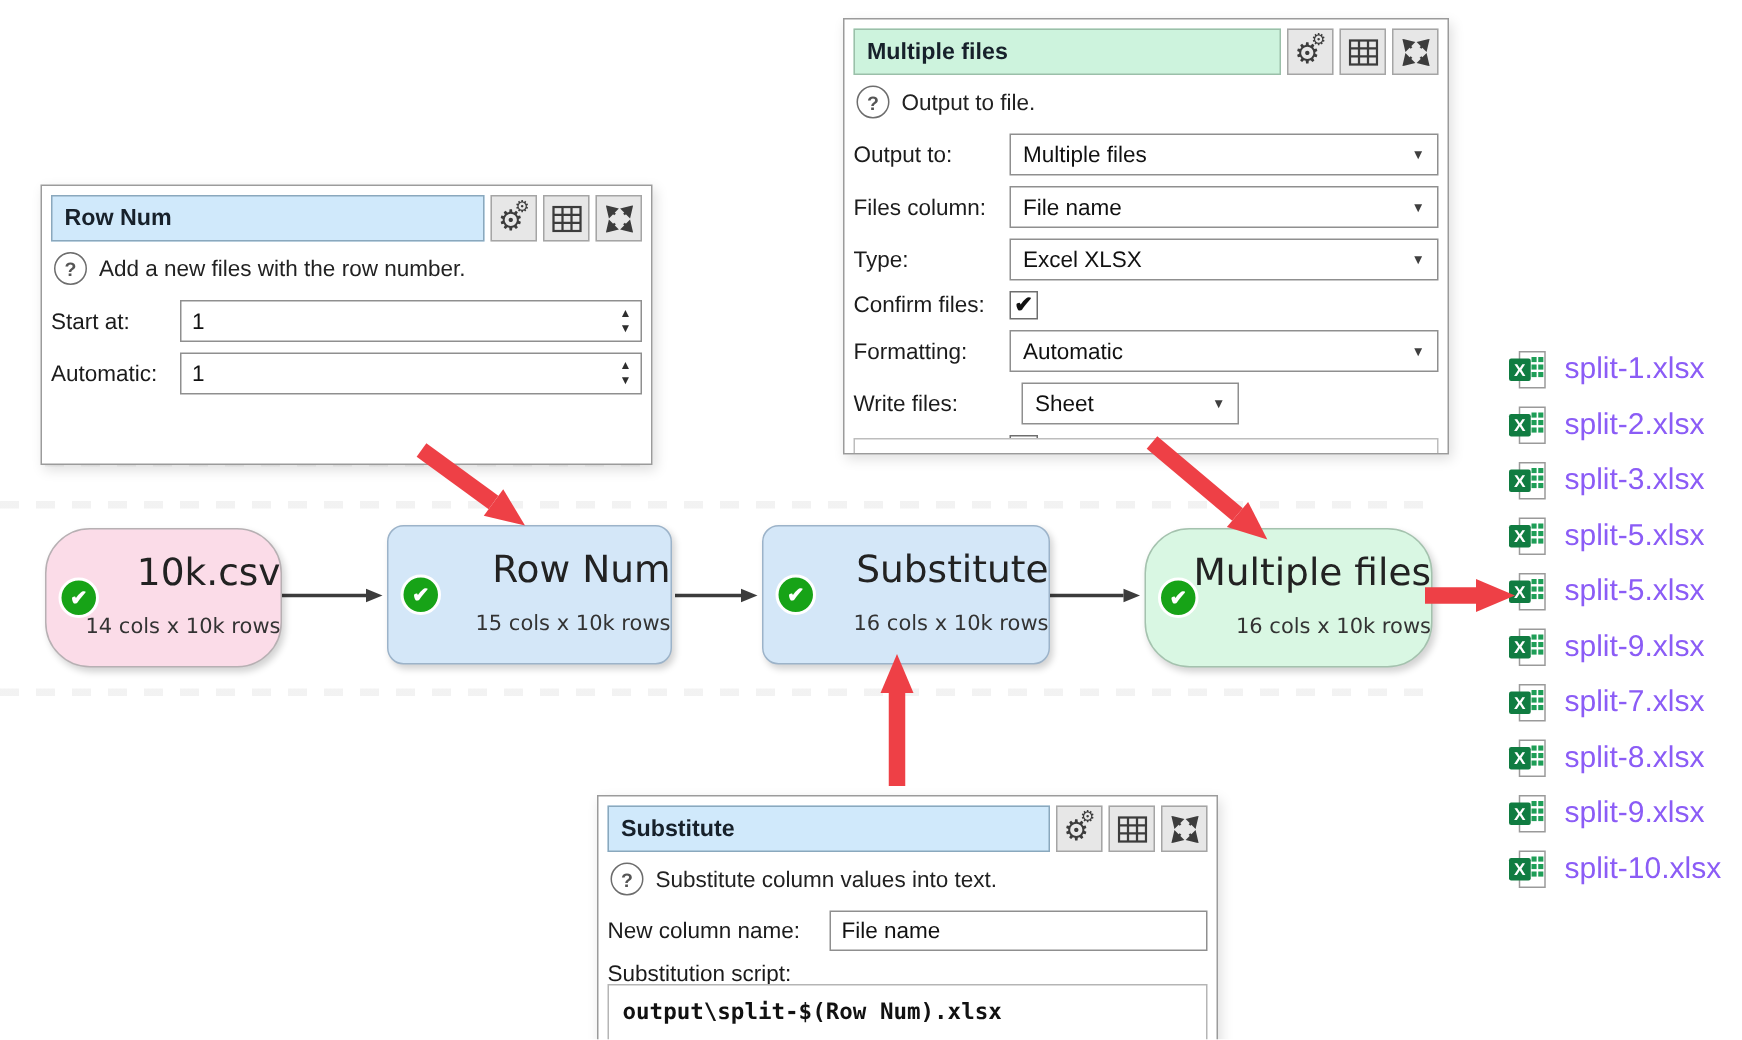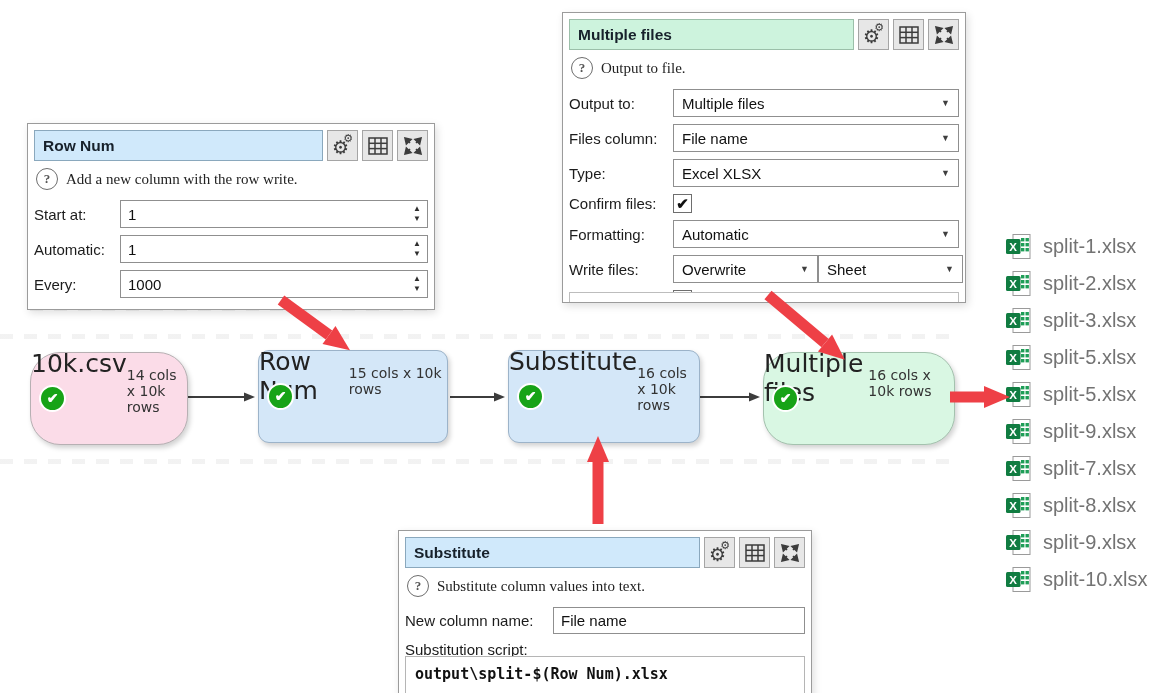--- a/index.html
+++ b/index.html
@@ -17,21 +17,21 @@
   .titlebar{flex:1;border:1px solid #8aa8bd;padding:0 8px;font-weight:700;font-size:15.5px;
             color:#17212b;display:flex;align-items:center;box-sizing:border-box;}
   .titlebar.blue{background:#d0e9fb;}
   .titlebar.green{background:#cdf3dd;border-color:#9bbfa9;}
   .tool-btn{width:31px;height:31px;border:1px solid #a5a5a5;background:#e7e7e7;display:flex;
             align-items:center;justify-content:center;box-sizing:border-box;cursor:pointer;position:relative;}
   .gear-big{font-size:19px;color:#3c3c3c;line-height:1;margin-top:3px;margin-left:-4px;}
   .gear-small{position:absolute;font-size:11px;color:#3c3c3c;line-height:1;top:2px;right:4px;}
   .gear-big::after{content:"⚙";} .gear-small::after{content:"⚙";}
 
-  .help-row{display:flex;align-items:center;gap:8px;font-size:15px;color:#222;margin:4px 2px 10px 2px;font-family:Liberation Serif, serif;}
+  .help-row{display:flex;align-items:center;gap:8px;font-size:15px;color:#222;margin:4px 2px 10px 2px;}
   .help-icon{width:20px;height:20px;border:1.6px solid #6d6d6d;border-radius:50%;color:#555;
              font-size:13px;font-weight:700;display:flex;align-items:center;justify-content:center;flex:0 0 auto;}
   .help-icon::after{content:"?";}
 
   .field-row{display:flex;align-items:center;margin-bottom:7px;font-size:15px;}
   .flabel{flex:0 0 auto;color:#1c1c1c;}
   #panel-rownum .flabel{width:86px;}
   #panel-multifiles .flabel{width:104px;}
 
   .spinbox{flex:1;display:flex;border:1px solid #8f8f8f;background:#fff;height:28px;box-sizing:border-box;}
@@ -58,21 +58,21 @@
 
   .textinput{flex:1;border:1px solid #8f8f8f;background:#fff;height:27px;box-sizing:border-box;
              font-size:15px;font-family:"Liberation Sans",sans-serif;padding:0 7px;color:#111;outline:none;}
   #panel-substitute .flabel{width:148px;}
   .script-box{position:absolute;left:6px;right:6px;top:125px;height:60px;border:1px solid #b5b5b5;
               background:#fff;padding:8px 9px;box-sizing:border-box;
               font-family:"DejaVu Sans Mono","Liberation Mono",monospace;font-weight:700;font-size:15px;color:#111;}
 
   
   .node{position:absolute;box-sizing:border-box;z-index:6;cursor:pointer;
-        display:flex;flex-direction:row;align-items:flex-start;justify-content:center;
+        display:flex;flex-direction:column;align-items:flex-end;justify-content:center;
         font-family:"DejaVu Sans",sans-serif;box-shadow:2px 3px 5px rgba(0,0,0,.18);}
   .node-title{font-size:25px;color:#222;margin-top:-4px;}
   .node-sub{font-size:14px;color:#333;margin-top:14px;}
   .check-badge{position:absolute;left:8px;top:50%;margin-top:-14px;width:27px;height:27px;border-radius:50%;
                background:#17a317;border:2px solid #fff;box-sizing:border-box;display:flex;align-items:center;justify-content:center;}
   .check-badge::after{content:"✔";color:#fff;font-size:14px;font-weight:700;font-family:"Liberation Sans",sans-serif;}
   #node-csv{left:30px;top:352px;width:158px;height:93px;background:#fbdce8;border:1px solid #b7b0b3;border-radius:30px;}
   #node-rownum{left:258px;top:350px;width:190px;height:93px;background:#d4e7f8;border:1px solid #9cb3c9;border-radius:11px;}
   #node-substitute{left:508px;top:350px;width:192px;height:93px;background:#d4e7f8;border:1px solid #9cb3c9;border-radius:11px;}
   #node-multifiles{left:763px;top:352px;width:192px;height:93px;background:#d9f7e3;border:1px solid #a4c2ae;border-radius:30px;}
@@ -82,21 +82,21 @@
   #overlay-flow{z-index:5;}
   #overlay-red{z-index:20;}
 
   .torn{position:absolute;height:5px;z-index:1;opacity:.55;
         background:repeating-linear-gradient(90deg,#e8e8e8 0 13px,transparent 13px 24px);}
 
   
   #file-list{position:absolute;left:1005px;top:228px;z-index:6;}
   .file-row{display:flex;align-items:center;height:37px;cursor:pointer;}
   .xlsx-icon{width:27px;height:27px;flex:0 0 auto;margin-right:11px;}
-  .file-label{font-size:20px;color:#737373;white-space:nowrap;}
+  .file-label{font-size:20px;color:#8b5cf6;white-space:nowrap;}
 </style>
 </head>
 <body>
 
 <div id="canvas">
 
   <div class="torn" style="left:0;top:334px;width:958px;"></div>
   <div class="torn" style="left:0;top:459px;width:958px;"></div>
   <div class="torn" style="left:30px;top:306px;width:404px;"></div>
 
@@ -160,40 +160,33 @@
               <line x1="7" y1="13" x2="4" y2="16"></line>
               <polygon points="2,18 8,16.6 3.4,12"></polygon>
               <line x1="13" y1="13" x2="16" y2="16"></line>
               <polygon points="18,18 12,16.6 16.6,12"></polygon>
             </g>
           </svg>
       </div>
     </div>
     <div class="help-row">
       <span class="help-icon"></span>
-      <span>Add a new column with the row write.</span>
+      <span>Add a new files with the row number.</span>
     </div>
     <div class="field-row">
       <span class="flabel">Start at:</span>
       <span class="spinbox">
         <input value="1" style="">
         <span class="spinner"></span>
       </span>
     </div>
     <div class="field-row">
       <span class="flabel">Automatic:</span>
       <span class="spinbox">
         <input value="1" style="">
-        <span class="spinner"></span>
-      </span>
-    </div>
-    <div class="field-row">
-      <span class="flabel">Every:</span>
-      <span class="spinbox">
-        <input value="1000" style="">
         <span class="spinner"></span>
       </span>
     </div>
   </div>
 
   <div class="panel" id="panel-multifiles">
     <div class="titlebar-row">
       <div class="titlebar green">Multiple files</div>
       <div class="tool-btn">
           <span class="gear-big"></span>
@@ -252,23 +245,20 @@
       <span class="checkbox"></span>
     </div>
     <div class="field-row">
       <span class="flabel">Formatting:</span>
       <span class="dropdown">
           <span>Automatic</span>
         </span>
     </div>
     <div class="field-row">
       <span class="flabel">Write files:</span>
-      <span class="dropdown half">
-          <span>Overwrite</span>
-        </span>
       <span class="dd-gap"></span>
       <span class="dropdown half">
           <span>Sheet</span>
         </span>
     </div>
     <div class="field-row indent">
       <span class="checkbox"></span>
       <span class="cb-label">write header</span>
     </div>
     <div class="cutoff-box"></div>

